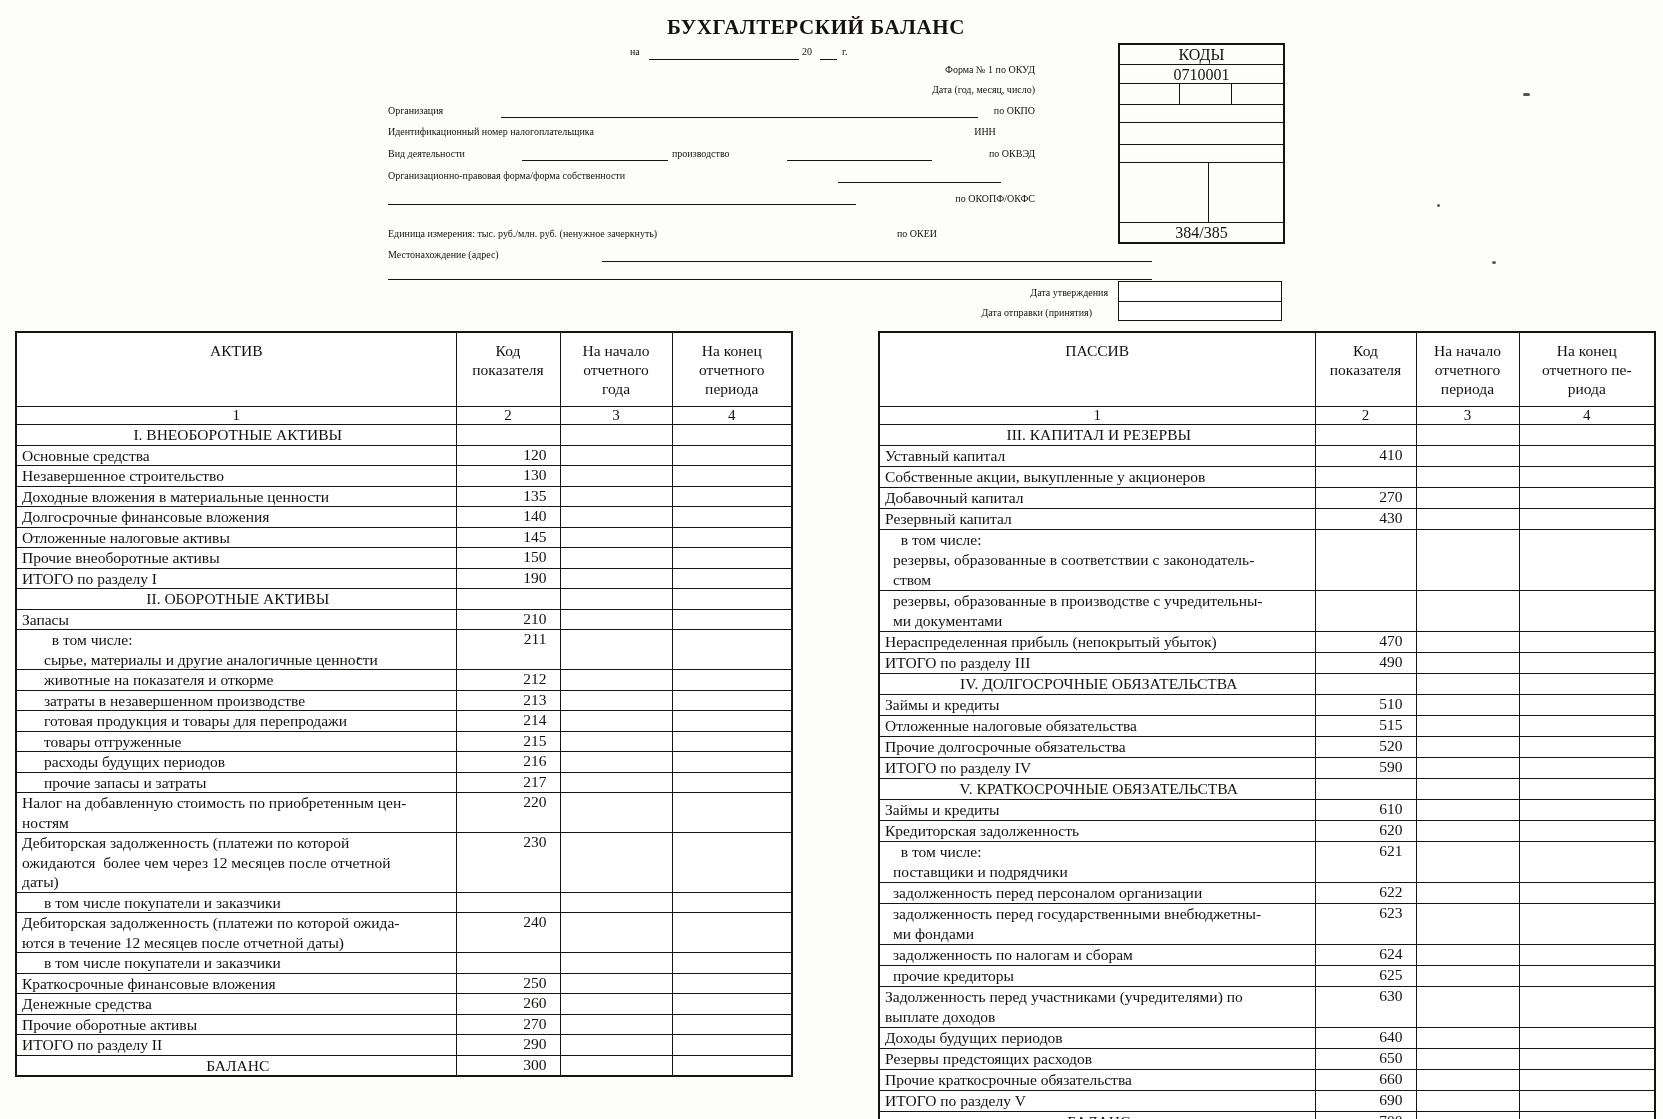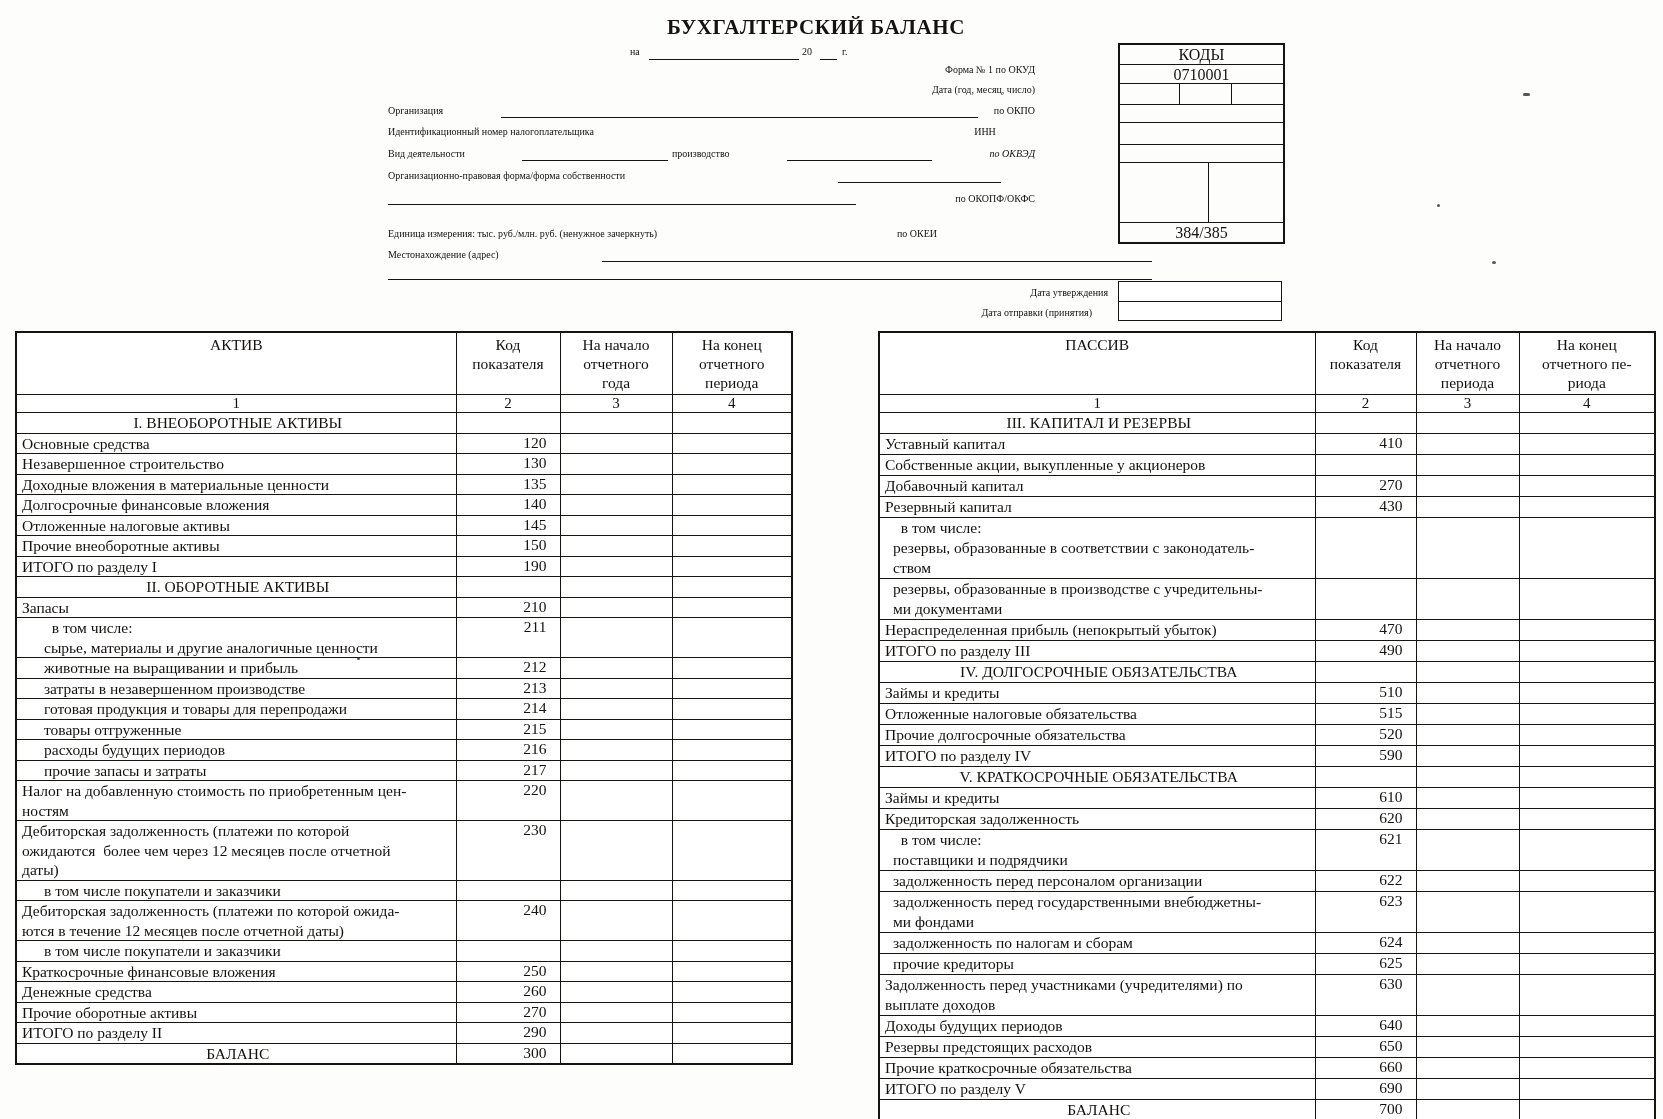--- a/index.html
+++ b/index.html
@@ -24,21 +24,21 @@
   .ccenter { justify-content:center; }
 
   .databox { position:absolute; border:1.6px solid #17130f; background:#fff; }
 
   
   .tbl { position:absolute; border-collapse:collapse; table-layout:fixed;
     background:#fff; font-size:15.5px; }
   .tbl, .tbl th, .tbl td { border:1px solid #17130f; }
   .tbl { border-width:2px; }
   .tbl thead th { font-weight:normal; text-align:center; vertical-align:top;
-    white-space:pre-wrap; line-height:19px; padding:2px 1px; height:62px; }
+    white-space:pre-wrap; line-height:19px; padding:8px 1px; height:62px; }
   .tbl .numrow td { text-align:center; height:18px; line-height:16px; padding:0; font-size:15px; }
   .tbl td { vertical-align:top; }
   .c-name { white-space:pre-wrap; text-align:left; padding:0 2px 0 5px; line-height:19.5px; }
   .t-liab .c-name { line-height:20px; }
   .c-code { text-align:right; padding-right:13px; vertical-align:middle; line-height:18px; }
   .c-val { }
   .center { text-align:center; }
   .t-assets .ind { padding-left:27px; }
   .t-liab .ind { padding-left:13px; }
 
@@ -64,21 +64,21 @@
   <div class="blank" style="left:501px;top:117px;width:477px;"></div>
   <span class="lab rlab" style="left:935px;top:101px;width:100px;">по ОКПО</span>
 
   <span class="lab" style="left:388px;top:122px;">Идентификационный номер налогоплательщика</span>
   <span class="lab rlab" style="left:935px;top:122px;width:100px;text-align:center;">ИНН</span>
 
   <span class="lab" style="left:388px;top:144px;">Вид деятельности</span>
   <div class="blank" style="left:522px;top:160px;width:146px;"></div>
   <span class="lab" style="left:672px;top:144px;">производство</span>
   <div class="blank" style="left:787px;top:160px;width:145px;"></div>
-  <span class="lab rlab" style="left:915px;top:144px;width:120px;font-style:italic;">по ОКВЭД</span>
+  <span class="lab rlab" style="left:915px;top:144px;width:120px;">по ОКВЭД</span>
 
   <span class="lab" style="left:388px;top:166px;">Организационно-правовая форма/форма собственности</span>
   <div class="blank" style="left:838px;top:182px;width:163px;"></div>
   <div class="blank" style="left:388px;top:204px;width:468px;"></div>
   <span class="lab rlab" style="left:875px;top:189px;width:160px;">по ОКОПФ/ОКФС</span>
 
   <span class="lab" style="left:388px;top:224px;">Единица измерения: тыс. руб./млн. руб.  (ненужное зачеркнуть)</span>
   <span class="lab" style="left:897px;top:224px;">по ОКЕИ</span>
 
   <span class="lab" style="left:388px;top:245px;">Местонахождение (адрес)</span>
@@ -208,21 +208,21 @@
           <td class="c-val"></td>
         </tr>
         <tr>
           <td class="c-name ind">  в том числе:
 сырье, материалы и другие аналогичные ценности</td>
           <td class="c-code">211</td>
           <td class="c-val"></td>
           <td class="c-val"></td>
         </tr>
         <tr>
-          <td class="c-name ind">животные на выращивании и прибыль</td>
+          <td class="c-name ind">животные на показателя и откорме</td>
           <td class="c-code">212</td>
           <td class="c-val"></td>
           <td class="c-val"></td>
         </tr>
         <tr>
           <td class="c-name ind">затраты в незавершенном производстве</td>
           <td class="c-code">213</td>
           <td class="c-val"></td>
           <td class="c-val"></td>
         </tr>

